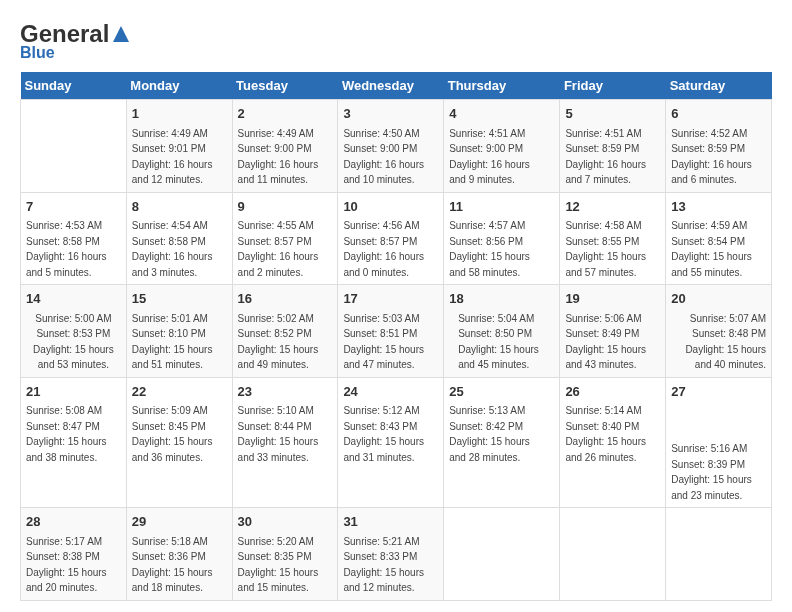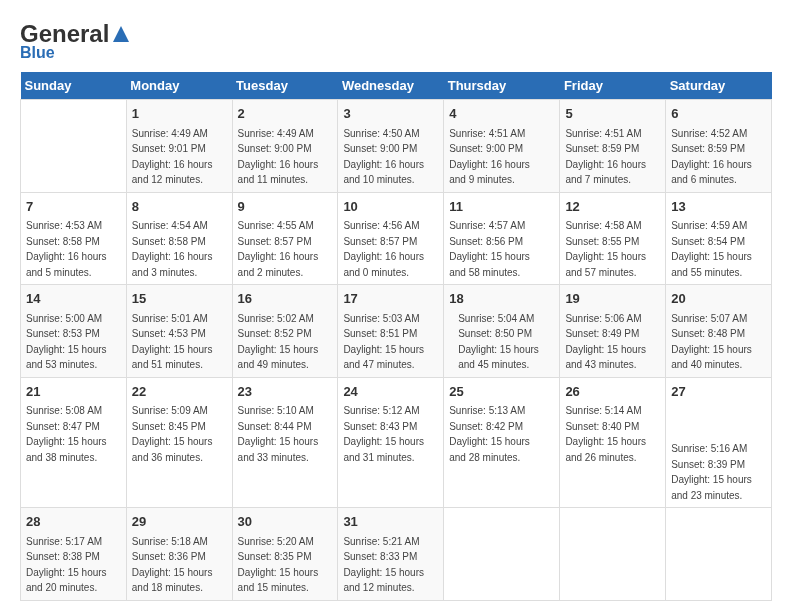--- a/index.html
+++ b/index.html
@@ -200,29 +200,29 @@
           <span class="day-number">13</span>
           <div class="day-info" style="white-space: pre-line;">Sunrise: 4:59 AM
 Sunset: 8:54 PM
 Daylight: 15 hours
 and 55 minutes.</div>
         </td>
       </tr>
       <tr>
         <td>
           <span class="day-number">14</span>
-          <div class="day-info" style="white-space: pre-line;">Sunrise: 5:00 AM
+          <div class="day-info" style="white-space: pre-line; text-align: center;">Sunrise: 5:00 AM
 Sunset: 8:53 PM
 Daylight: 15 hours
 and 53 minutes.</div>
         </td>
         <td>
           <span class="day-number">15</span>
           <div class="day-info" style="white-space: pre-line;">Sunrise: 5:01 AM
-Sunset: 4:53 PM
+Sunset: 8:10 PM
 Daylight: 15 hours
 and 51 minutes.</div>
         </td>
         <td>
           <span class="day-number">16</span>
           <div class="day-info" style="white-space: pre-line;">Sunrise: 5:02 AM
 Sunset: 8:52 PM
 Daylight: 15 hours
 and 49 minutes.</div>
         </td>
@@ -242,21 +242,21 @@
         </td>
         <td>
           <span class="day-number">19</span>
           <div class="day-info" style="white-space: pre-line;">Sunrise: 5:06 AM
 Sunset: 8:49 PM
 Daylight: 15 hours
 and 43 minutes.</div>
         </td>
         <td>
           <span class="day-number">20</span>
-          <div class="day-info" style="white-space: pre-line;">Sunrise: 5:07 AM
+          <div class="day-info" style="white-space: pre-line; text-align: right;">Sunrise: 5:07 AM
 Sunset: 8:48 PM
 Daylight: 15 hours
 and 40 minutes.</div>
         </td>
       </tr>
       <tr>
         <td>
           <span class="day-number">21</span>
           <div class="day-info" style="white-space: pre-line;">Sunrise: 5:08 AM
 Sunset: 8:47 PM

